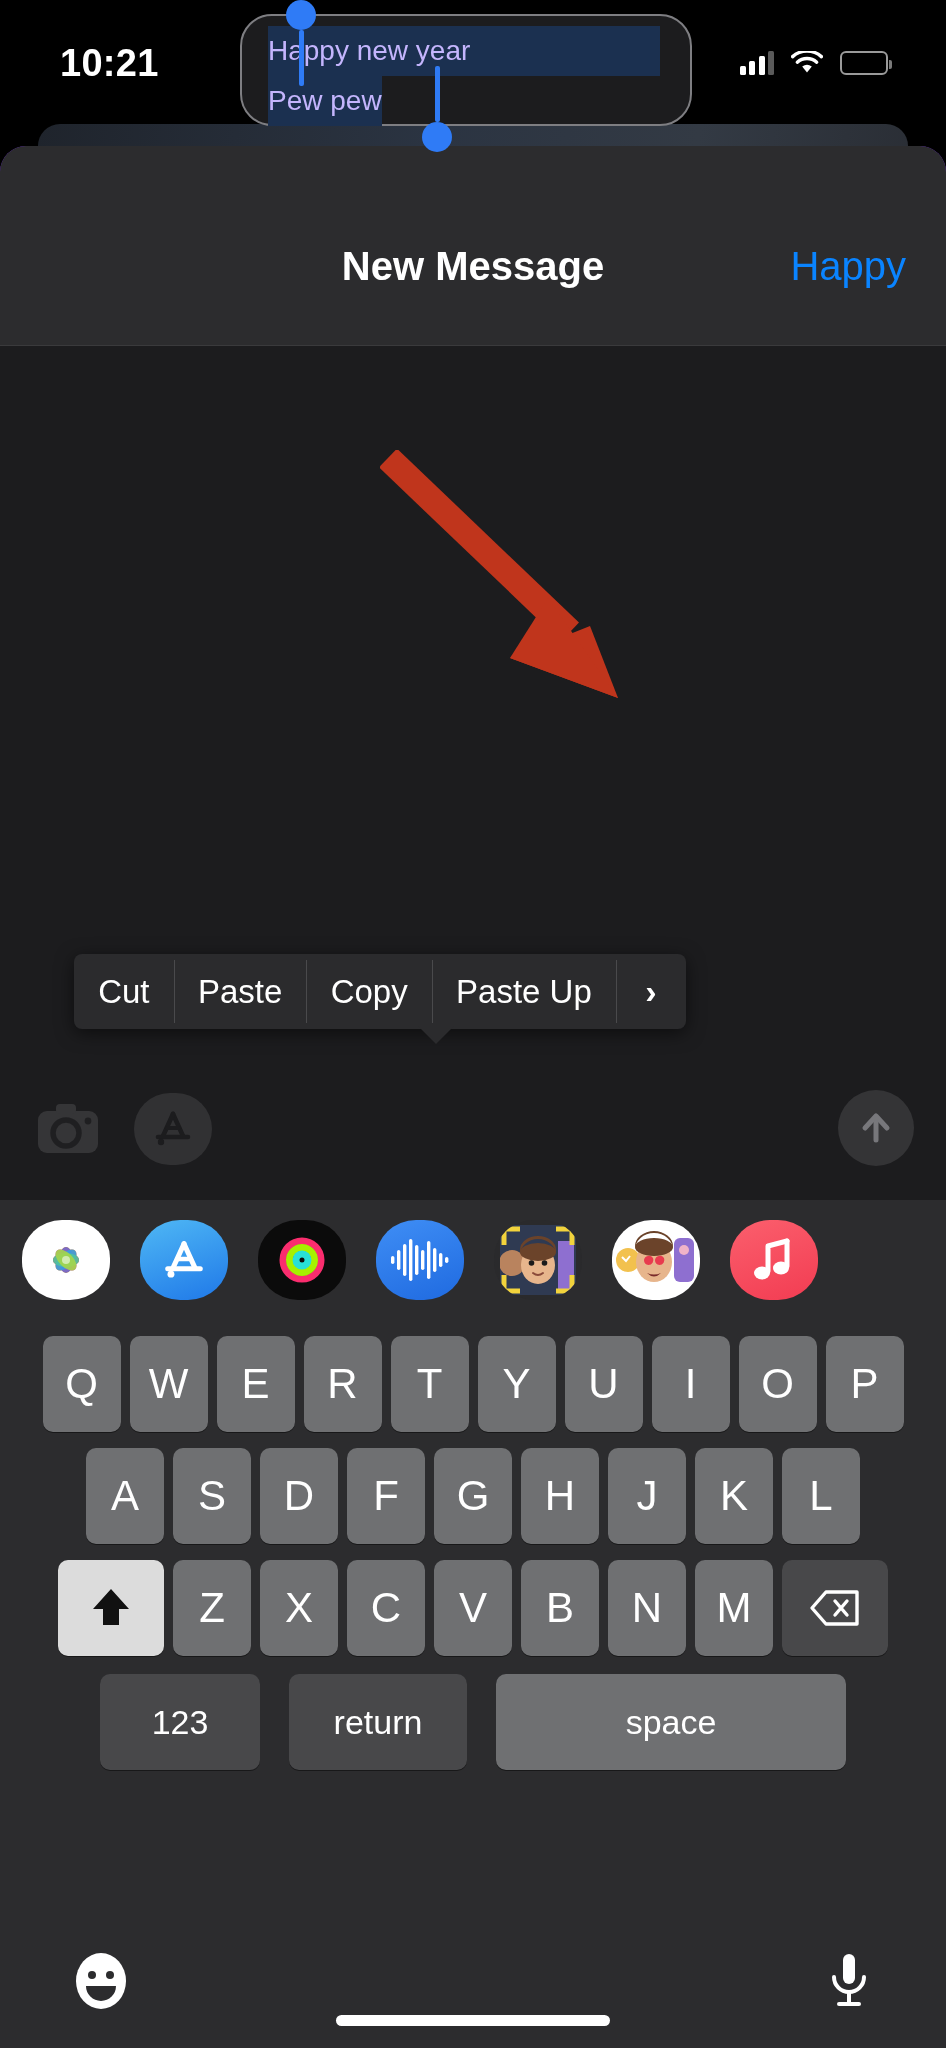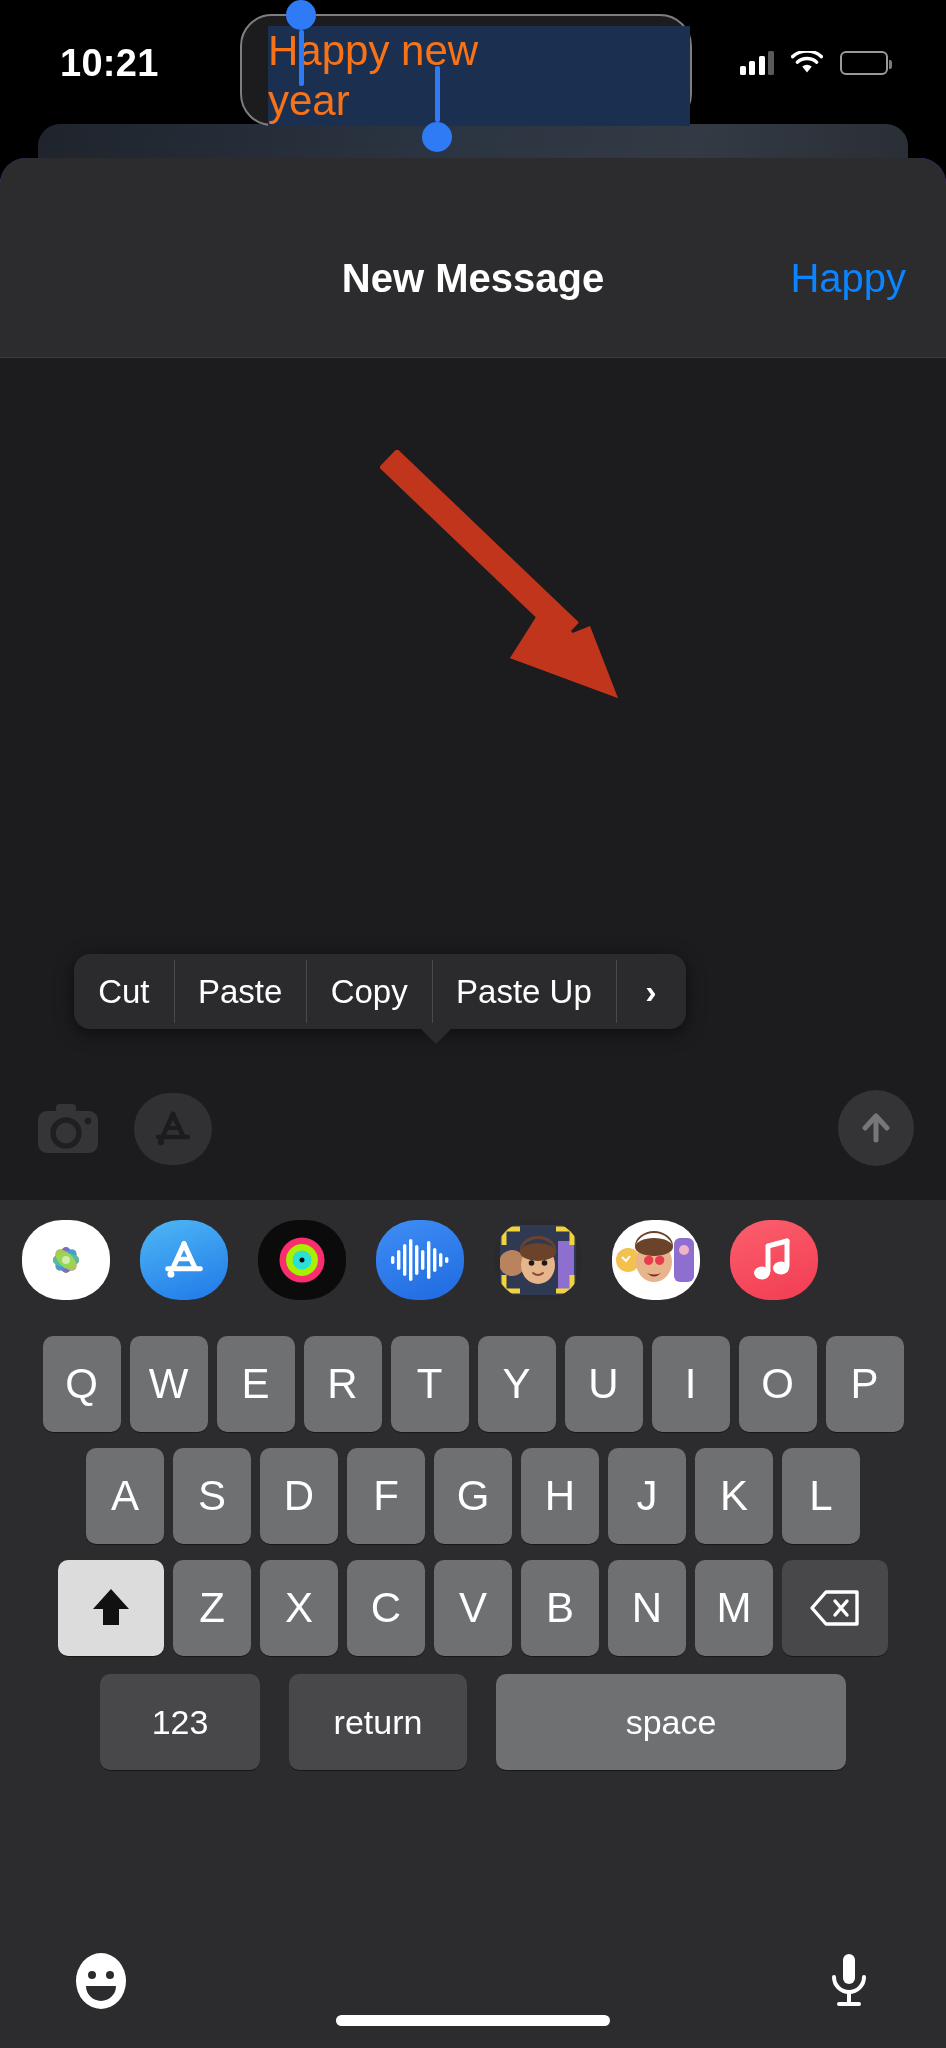--- a/index.html
+++ b/index.html
@@ -46,21 +46,21 @@
 
   
   #behind-card {
     position:absolute; top:124px; left:38px; width:870px; height:80px;
     border-radius:22px 22px 0 0;
     background:linear-gradient(100deg,#1f242c 0%,#2b3442 45%,#333a44 75%,#2a2e35 100%);
   }
 
   
   #sheet {
-    position:absolute; top:158px; left:0; width:946px; height:1052px;
+    position:absolute; top:146px; left:0; width:946px; height:1052px;
     background:#6d28d9;
     border-radius:26px 26px 0 0;
     overflow:hidden;
   }
   #nav-bar {
     position:relative; width:100%; height:200px;
     background:#2c2c2e;
     border-bottom:1px solid #3a3a3c;
   }
   #nav-title {
@@ -100,21 +100,21 @@
     position:absolute; left:380px; top:450px;
     width:260px; height:260px;
     pointer-events:none;
   }
 
   
   #edit-menu {
     position:absolute; left:74px; top:954px;
     width:612px; height:75px;
     background:#2b2b2d;
-    border-radius:16px;
+    border-radius:8px;
     display:flex; align-items:stretch;
     box-shadow:0 4px 18px rgba(0,0,0,.55);
     z-index:40;
   }
   .menu-item {
     flex:1 1 auto; display:flex; align-items:center; justify-content:center;
     color:#fff; font-size:33px; cursor:pointer; position:relative;
     background:none; border:none; font-family:"Liberation Sans", sans-serif;
     white-space:nowrap; padding:0 6px;
   }
@@ -153,21 +153,21 @@
   #input-wrap {
     position:absolute; left:240px; top:14px;
     width:452px; height:112px;
     border:2px solid #7e7e82;
     border-radius:32px;
     background:#1c1c1e;
     padding:10px 0 0 26px;
     z-index:22;
   }
   .msg-line {
-    font-size:42px; color:#f97316; line-height:50px;
+    font-size:28px; color:#c4b5fd; line-height:50px;
     display:inline-block;
   }
   #sel-line1 { background:#1b3050; padding-right:190px; }
   #sel-line2 { background:#1b3050; }
   .sel-handle { position:absolute; z-index:30; }
   .sel-handle .bar { width:5px; background:#2f7bf6; border-radius:2px; }
   .sel-handle .knob { width:30px; height:30px; border-radius:50%; background:#2f7bf6; }
   #handle-start { left:18px; top:-26px; display:flex; flex-direction:column; align-items:center; }
   #handle-start .bar { height:56px; }
   #handle-end   { left:154px; top:40px; display:flex; flex-direction:column; align-items:center; }
@@ -309,20 +309,21 @@
       <svg width="42" height="42" viewBox="0 0 42 42">
         <path d="M21 33 L21 10" stroke="#8e8e93" stroke-width="5" stroke-linecap="round"></path>
         <path d="M10 21 L21 9 L32 21" stroke="#8e8e93" stroke-width="5" fill="none" stroke-linecap="round" stroke-linejoin="round"></path>
       </svg>
     </div>
   </div>
 
   <div id="input-wrap">
     <div style="position:relative;">
       <span class="msg-line" id="sel-line1">Happy new year</span><br>
+      <span class="msg-line" id="sel-line2">Pew pew</span>
       <span class="sel-handle" id="handle-start">
         <span class="knob"></span>
           <span class="bar"></span>
       </span>
       <span class="sel-handle" id="handle-end">
         <span class="bar"></span>
           <span class="knob"></span>
       </span>
     </div>
   </div>

